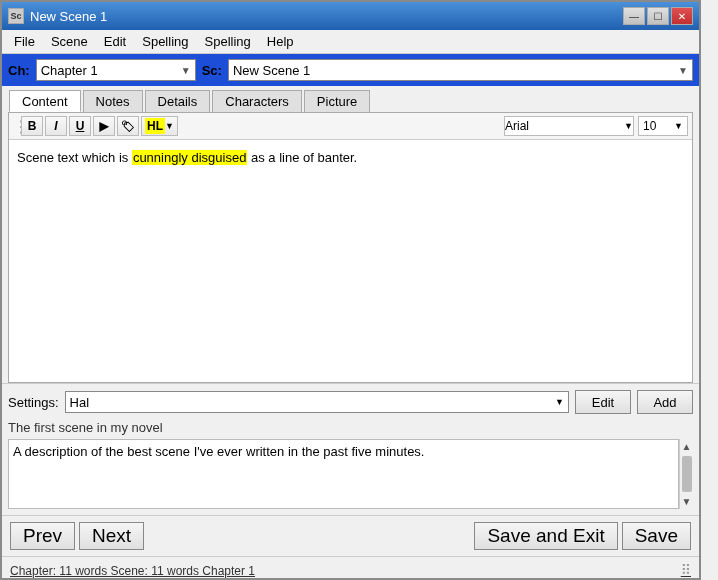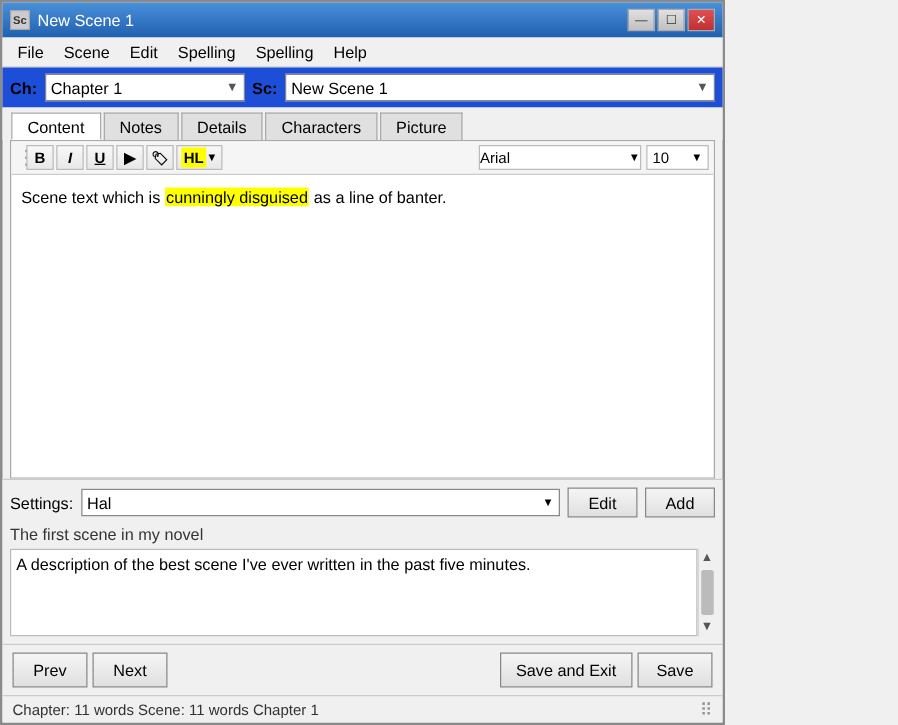--- a/index.html
+++ b/index.html
@@ -5,21 +5,21 @@
     * { box-sizing: border-box; margin: 0; padding: 0; }
     body {
       font-family: Arial, sans-serif;
       font-size: 13px;
       background: #f0f0f0;
       width: 718px;
       height: 580px;
       overflow: hidden;
     }
     .window {
-      width: 580px;
+      width: 701px;
       height: 580px;
       border: 2px solid #8a8a8a;
       display: flex;
       flex-direction: column;
       background: #f0f0f0;
     }
     .title-bar {
       background: linear-gradient(to bottom, #4a90d9, #2060b0);
       color: white;
       display: flex;
@@ -298,38 +298,39 @@
       background: #f0f0f0;
       border-top: 1px solid #ccc;
       gap: 4px;
       flex-shrink: 0;
     }
     .footer-btn {
       height: 28px;
       min-width: 60px;
       border: 1px solid #888;
       background: linear-gradient(to bottom, #f5f5f5, #e0e0e0);
-      font-size: 13px;
+      font-size: 19px;
       cursor: pointer;
       display: flex;
       align-items: center;
       justify-content: center;
       padding: 0 12px;
     }
     .footer-spacer { flex: 1; }
     .status-bar {
       height: 22px;
       background: #f0f0f0;
       border-top: 1px solid #ccc;
       display: flex;
-      align-items: center;
+      align-items: flex-end;
       padding: 0 8px;
       font-size: 12px;
       color: #333;
       flex-shrink: 0;
+      text-decoration: underline;
     }
     .grip {
       margin-left: auto;
       color: #999;
       font-size: 14px;
     }
     .drag-handle {
       width: 6px;
       color: #999;
       font-size: 16px;

